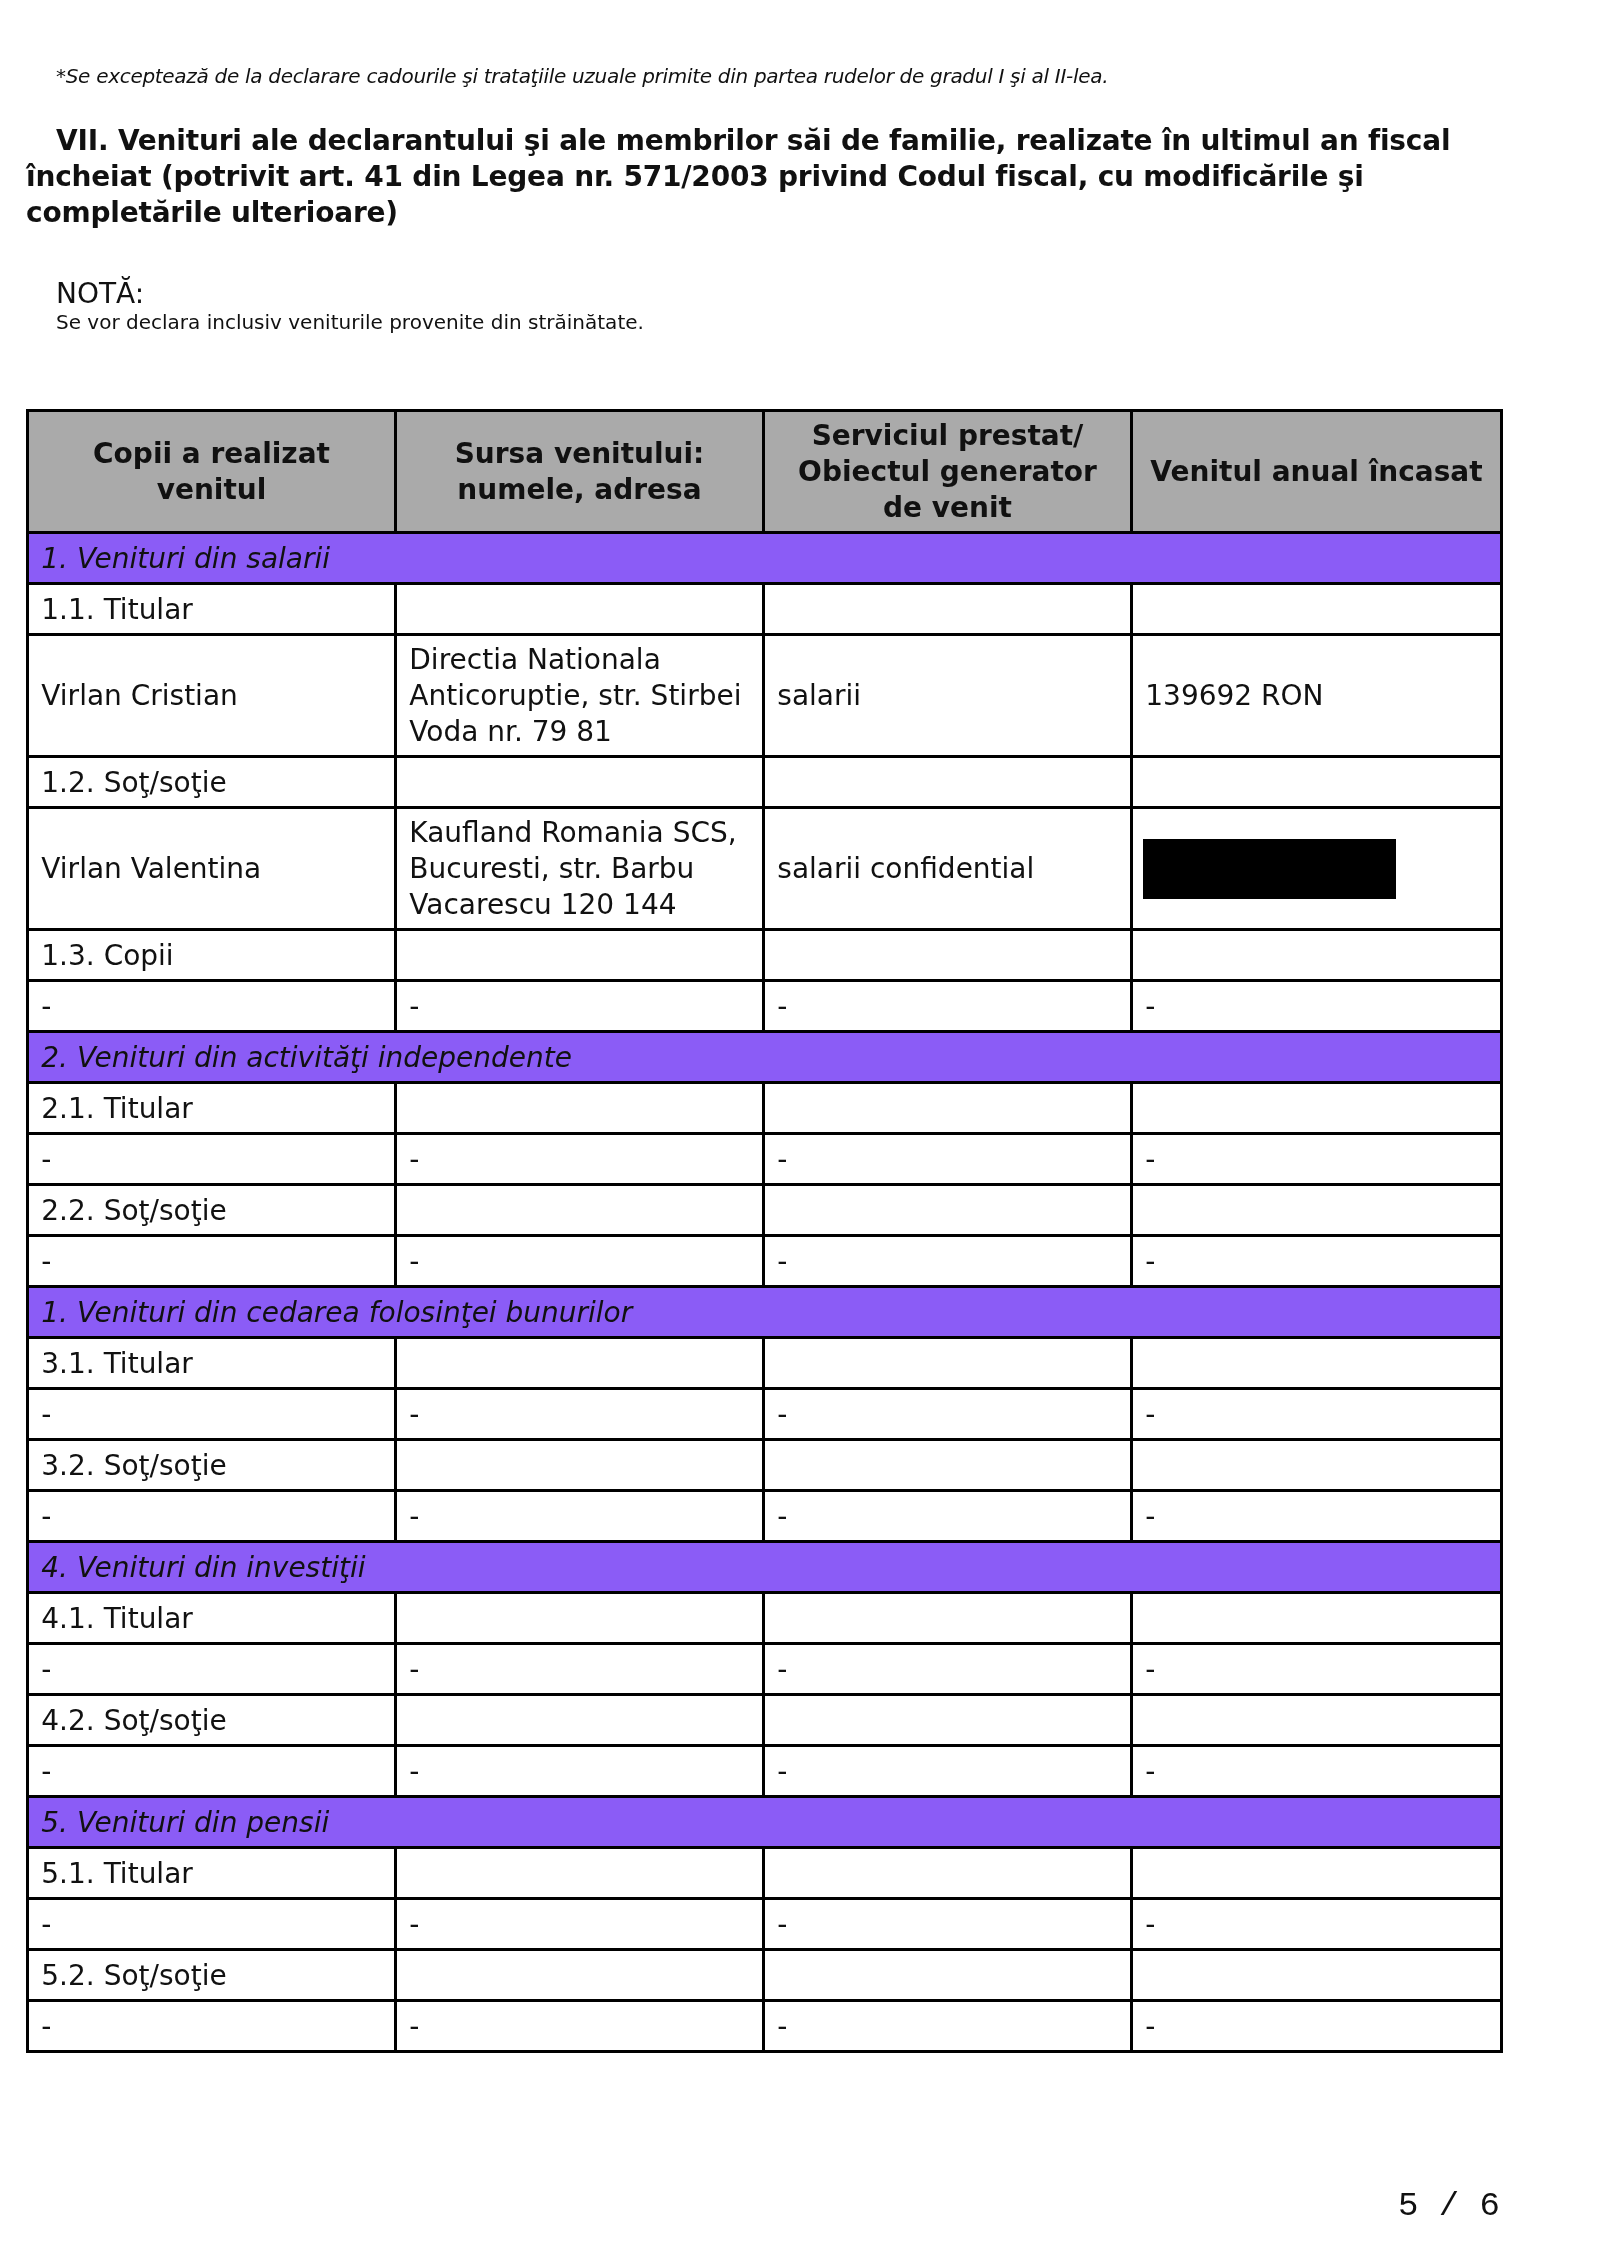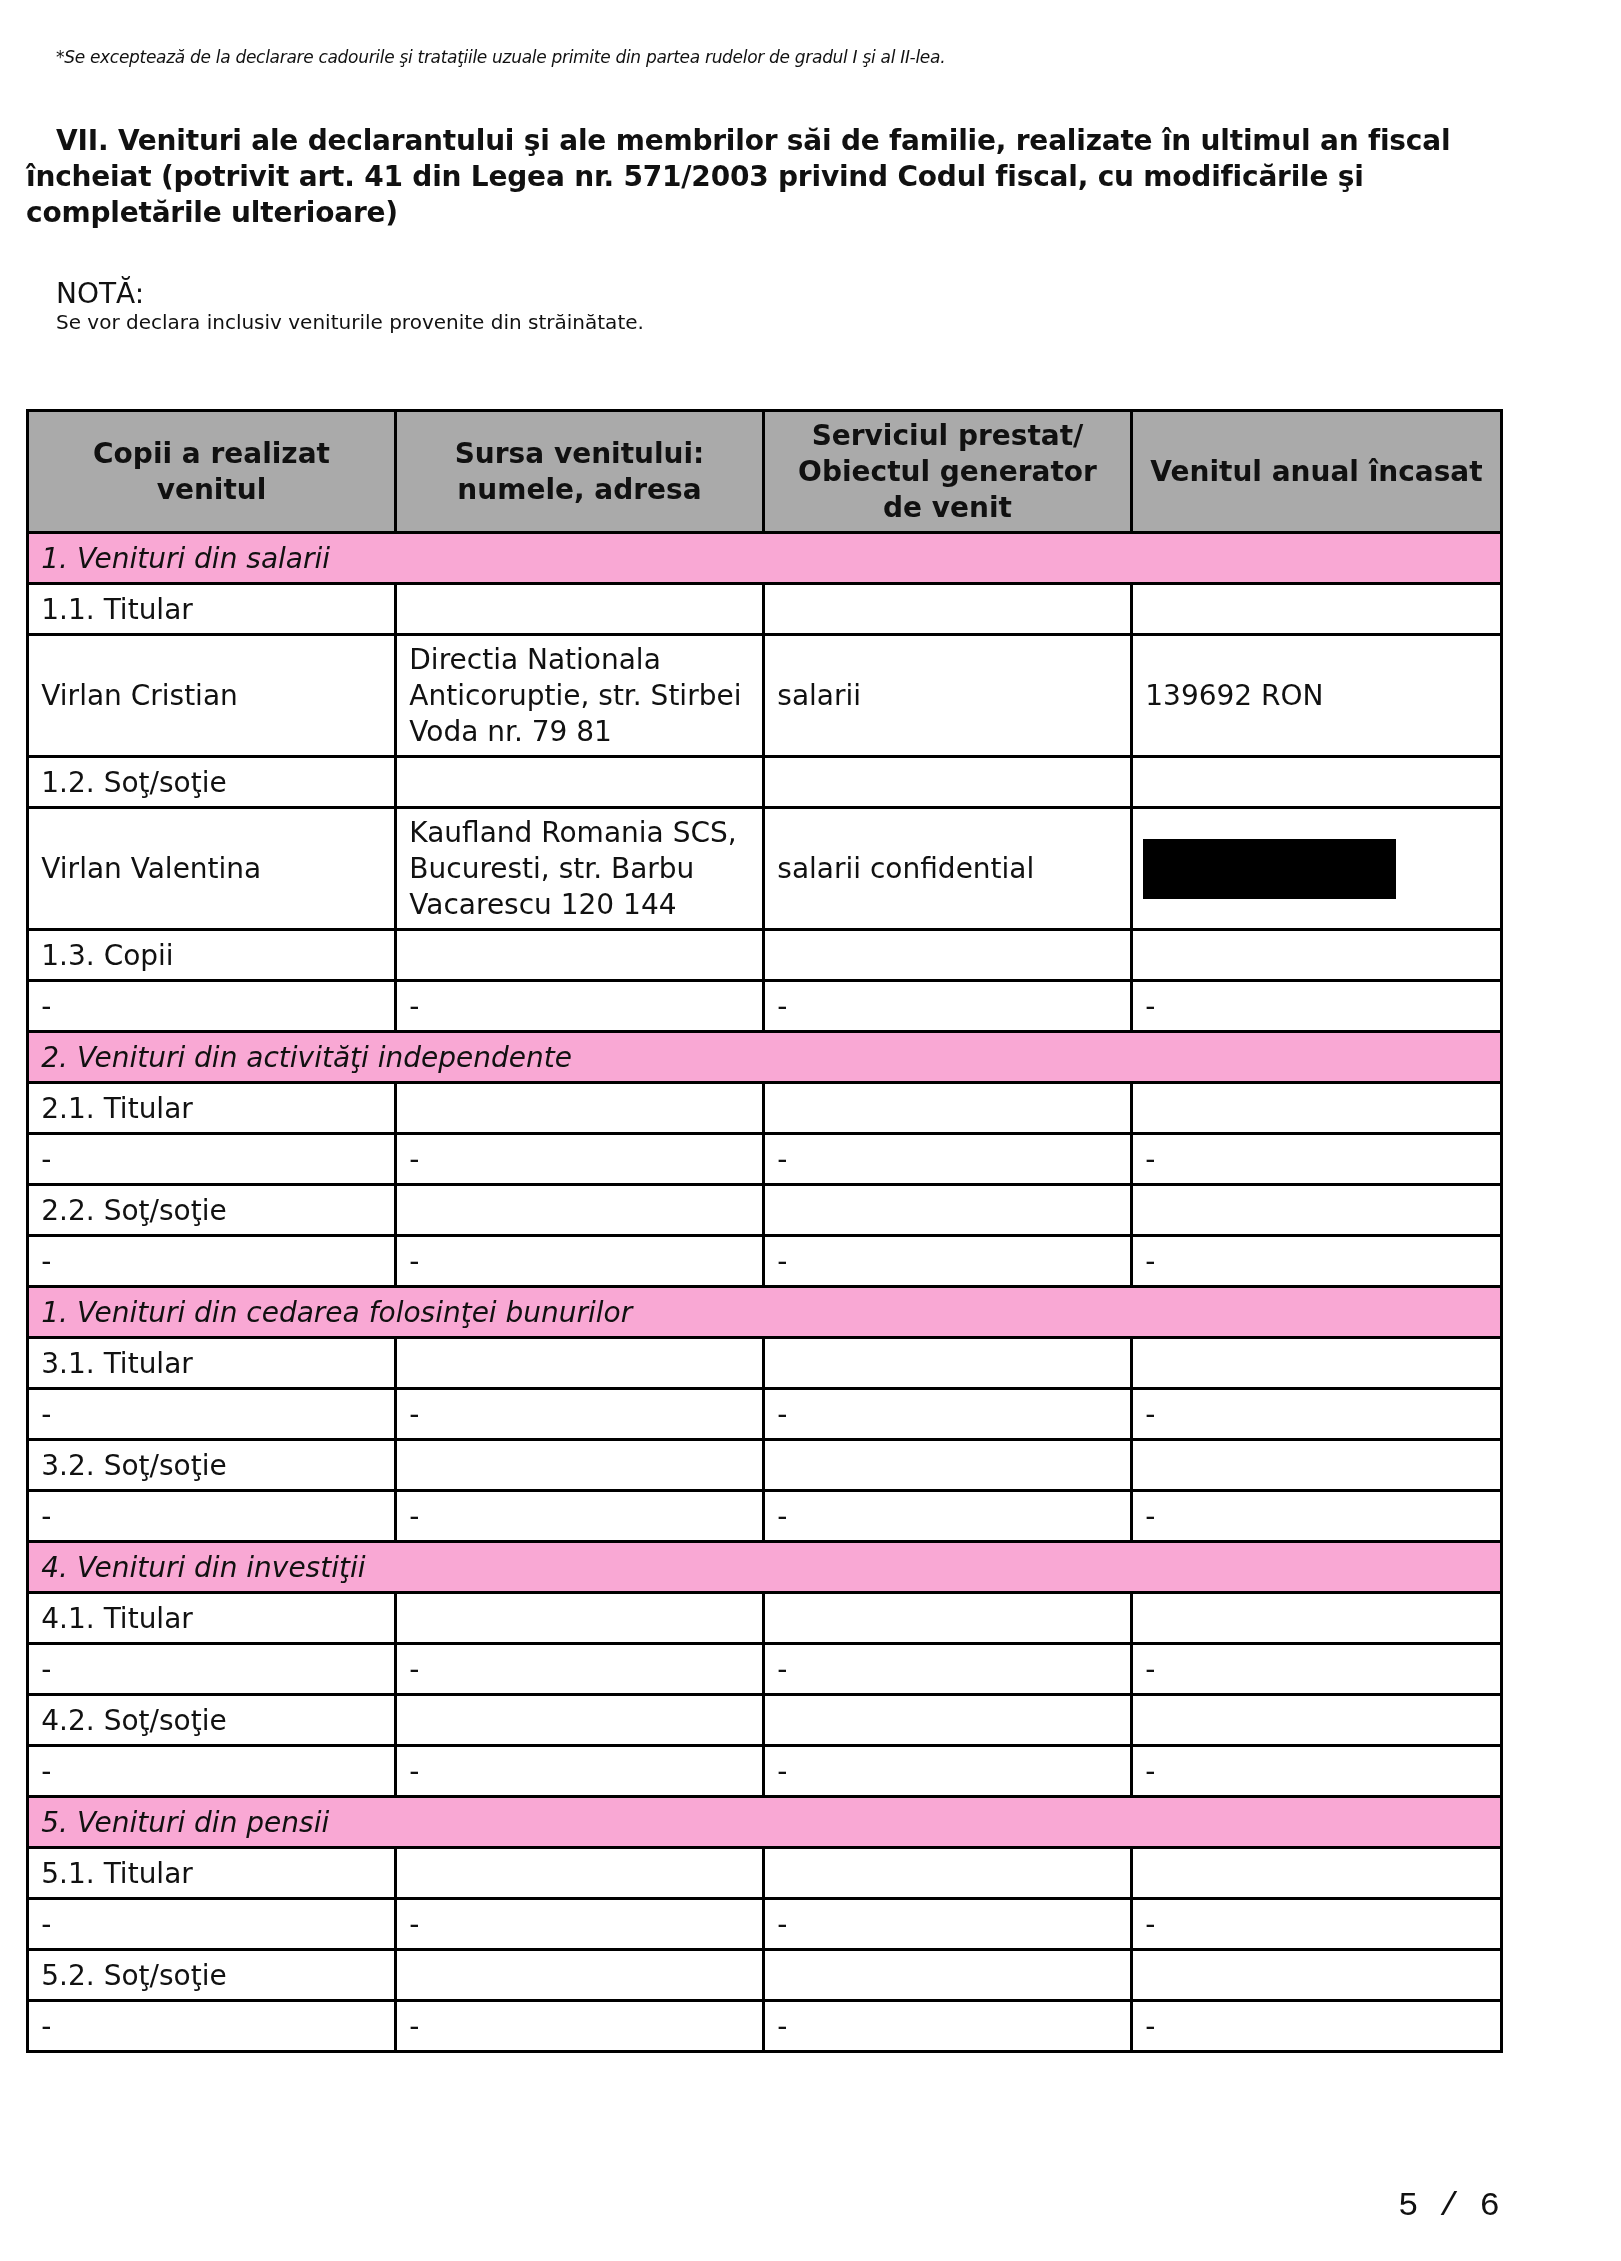--- a/index.html
+++ b/index.html
@@ -1,30 +1,30 @@
 <!DOCTYPE html>
 <html style="font-size:11px"><head>
 <meta charset="utf-8">
 <style>
   html, body { margin:0; padding:0; background:#ffffff; }
   body { width:1622px; height:2261px; position:relative; overflow:hidden;
          font-family:"DejaVu Sans", "Liberation Sans", sans-serif; color:#111; }
-  .note-italic { position:absolute; left:56px; top:47px; font-size:17px; font-style:italic; letter-spacing:-0.3px; }
+  .note-italic { position:absolute; left:56px; top:64px; font-size:20px; font-style:italic; letter-spacing:-0.3px; }
   .section-title { position:absolute; left:26px; top:123px; width:1492px; font-size:28px; font-weight:bold; line-height:36px; letter-spacing:-0.2px; }
   .section-title .indent { display:inline-block; width:30px; }
   .nota-label { position:absolute; left:56px; top:277px; font-size:28px; }
   .nota-text { position:absolute; left:56px; top:310px; font-size:20px; }
   table.income { position:absolute; left:26px; top:409px; width:1475px; border-collapse:collapse; table-layout:fixed; }
   table.income td, table.income th { border:3.4px solid #000; font-size:28px; padding:0 12.3px; vertical-align:middle; text-align:left; }
   table.income col.c1 { width:368px; }
   table.income col.c2 { width:368px; }
   table.income col.c3 { width:368px; }
   table.income col.c4 { width:370px; }
   table.income th { background:#aaaaaa; font-weight:bold; text-align:center; height:119px; line-height:36px; }
-  tr.cat td { background:#f9a8d4; font-style:italic; height:48px; }
+  tr.cat td { background:#8b5cf6; font-style:italic; height:48px; }
   tr.row td { height:48px; }
   tr.tall td { height:119px; line-height:36px; }
   .redact { display:inline-block; width:253px; height:60px; background:#000; vertical-align:middle; margin-left:-2.7px; }
   .page-num { position:absolute; left:1398px; top:2187px; font-size:34px; font-family:Liberation Mono, monospace; }
 </style>
 </head>
 <body>
 
 <div class="note-italic">*Se exceptează de la declarare cadourile şi trataţiile uzuale primite din partea rudelor de gradul I şi al II-lea.</div>
 

